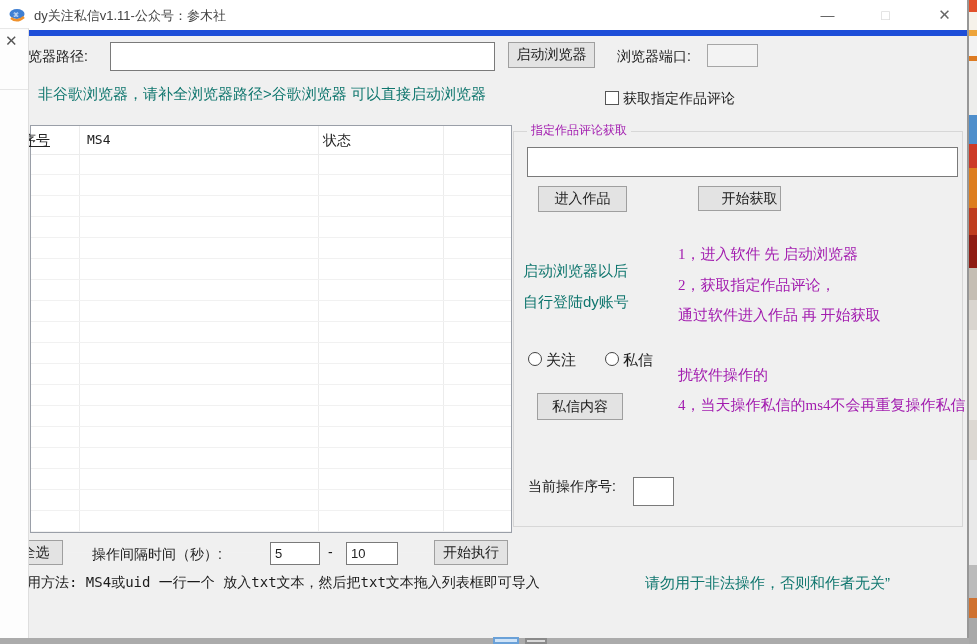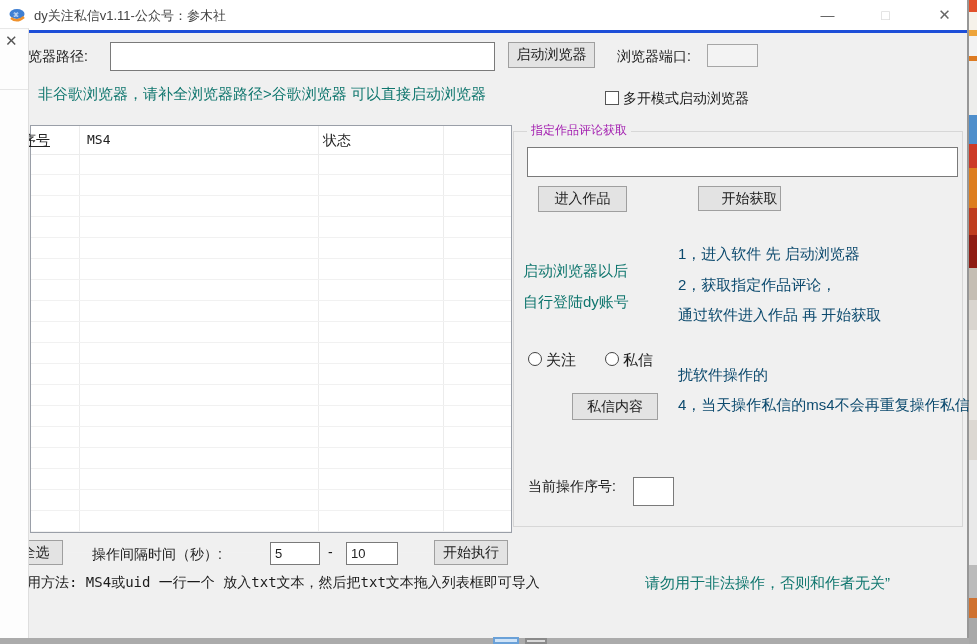--- a/index.html
+++ b/index.html
@@ -3,21 +3,21 @@
 <meta charset="utf-8">
 <style>
   html,body{margin:0;padding:0;}
   body{font-family:"Liberation Sans","DejaVu Sans",sans-serif;}
   #screen{position:relative;width:977px;height:644px;background:#f0f0f0;overflow:hidden;}
 
   
   #window{position:absolute;left:0;top:0;width:967px;height:638px;background:#f0f0f0;
           border-right:2px solid #979797;border-bottom:2px solid #8f8f8f;}
   #titlebar{position:absolute;left:0;top:0;width:100%;height:30px;background:#ffffff;
-            border-bottom:3px solid #1d4ed8;}
+            border-bottom:6px solid #1d4ed8;}
   #title-text{position:absolute;left:34px;top:7px;font-size:13px;color:#444;white-space:nowrap;}
   .win-ctl{position:absolute;top:0;width:45px;height:30px;text-align:center;line-height:30px;
            font-size:14px;color:#666;}
   #btn-min{left:805px;}
   #btn-max{left:863px;color:#cfcfcf;}
   #btn-close{left:922px;font-size:15px;}
   #app-icon{position:absolute;left:9px;top:8px;width:17px;height:15px;}
 
   
   .lbl{position:absolute;font-size:14px;color:#1b1b1b;white-space:nowrap;}
@@ -36,21 +36,21 @@
   .th{position:absolute;top:6px;font-size:14px;color:#222;}
   .vline{position:absolute;top:0;bottom:0;width:1px;background:#ececec;}
   #tbody{position:absolute;left:0;top:28px;right:0;bottom:0;}
   .trow{height:20px;border-bottom:1px solid #f1f1f1;}
 
   
   #groupbox{position:absolute;left:513px;top:131px;width:450px;height:396px;
             border:1px solid #d7d7d7;box-sizing:border-box;}
   #group-legend{position:absolute;left:527px;top:122px;font-size:12px;color:#a21caf;
                 background:#f0f0f0;padding:0 4px;white-space:nowrap;text-align:right;}
-  .instr{position:absolute;left:678px;font-size:15px;color:#0c4a6e;white-space:nowrap;}
+  .instr{position:absolute;left:678px;font-size:15px;color:#a21caf;white-space:nowrap;font-family:Liberation Serif, serif;}
 
   
   #overlay-panel{position:absolute;left:0;top:28px;width:29px;height:610px;background:#fdfdfd;
                  border-right:1px solid #dedede;border-top:1px solid #e8e8e8;box-sizing:border-box;z-index:50;}
   #overlay-close{position:absolute;left:5px;top:3px;font-size:15px;color:#555;}
   #overlay-divider{position:absolute;left:0;top:60px;width:100%;height:1px;background:#e6e6e6;}
 
   
   #right-sliver{position:absolute;left:969px;top:0;width:8px;height:644px;z-index:60;}
   #bottom-strip{position:absolute;left:0;top:638px;width:977px;height:6px;background:#ababab;z-index:40;}
@@ -105,21 +105,21 @@
     </div>
 
     <span class="lbl" style="left:14px;top:48px;">浏览器路径:</span>
     <input class="txt" style="left: 110px; top: 42px; width: 385px; height: 29px;" type="text" value="">
     <button class="btn" style="left:508px;top:42px;width:87px;height:26px;">启动浏览器</button>
     <span class="lbl" style="left:617px;top:48px;">浏览器端口:</span>
     <input class="txt" style="left: 707px; top: 44px; width: 51px; height: 23px; background: rgb(243, 243, 243); border-color: rgb(166, 166, 166);" type="text" value="">
 
     <span class="lbl red" style="left:38px;top:85px;font-size:15px;">非谷歌浏览器，请补全浏览器路径&gt;谷歌浏览器 可以直接启动浏览器</span>
     <span class="chk" style="left:605px;top:91px;"></span>
-    <span class="lbl" style="left:623px;top:90px;">多开模式启动浏览器</span>
+    <span class="lbl" style="left:623px;top:90px;">获取指定作品评论</span>
 
     <div id="table">
       <div id="thead">
         <span class="th" style="left:-9px;text-decoration:underline;">序号</span>
         <span class="th mono" style="left:56px;font-size:13px;">MS4</span>
         <span class="th" style="left:292px;">状态</span>
       </div>
       <div class="vline" style="left:48px;"></div>
       <div class="vline" style="left:287px;"></div>
       <div class="vline" style="left:412px;"></div>
@@ -159,21 +159,21 @@
     <span class="instr" style="top:276px;">2，获取指定作品评论，</span>
     <span class="instr" style="top:306px;">通过软件进入作品 再 开始获取</span>
     <span class="instr" style="top:366px;">扰软件操作的</span>
     <span class="instr" style="top:396px;">4，当天操作私信的ms4不会再重复操作私信</span>
 
     <span class="radio" style="left:528px;top:352px;"></span>
     <span class="lbl" style="left:546px;top:351px;font-size:15px;">关注</span>
     <span class="radio" style="left:605px;top:352px;"></span>
     <span class="lbl" style="left:623px;top:351px;font-size:15px;">私信</span>
 
-    <button class="btn" style="left:537px;top:393px;width:86px;height:27px;margin-left:35px;">私信内容</button>
+    <button class="btn" style="left:537px;top:393px;width:86px;height:27px;">私信内容</button>
 
     <span class="lbl" style="left:528px;top:478px;">当前操作序号:</span>
     <input class="txt" style="left: 633px; top: 477px; width: 41px; height: 29px;" type="text" value="">
 
     <button class="btn" style="left:8px;top:540px;width:55px;height:25px;">全选</button>
     <span class="lbl" style="left:92px;top:546px;">操作间隔时间（秒）:</span>
     <input class="txt" style="left: 270px; top: 542px; width: 50px; height: 23px;" type="text" value="5">
     <span class="lbl" style="left:328px;top:544px;">-</span>
     <input class="txt" style="left: 346px; top: 542px; width: 52px; height: 23px;" type="text" value="10">
     <button class="btn" style="left:434px;top:540px;width:74px;height:25px;">开始执行</button>

